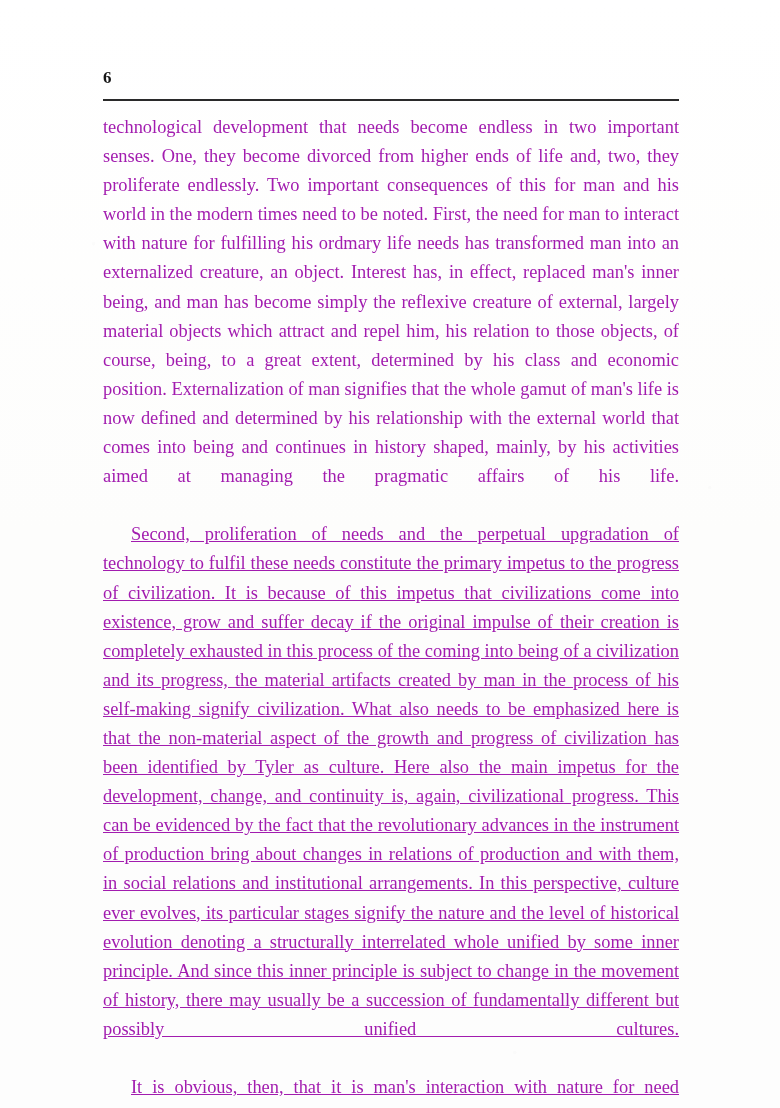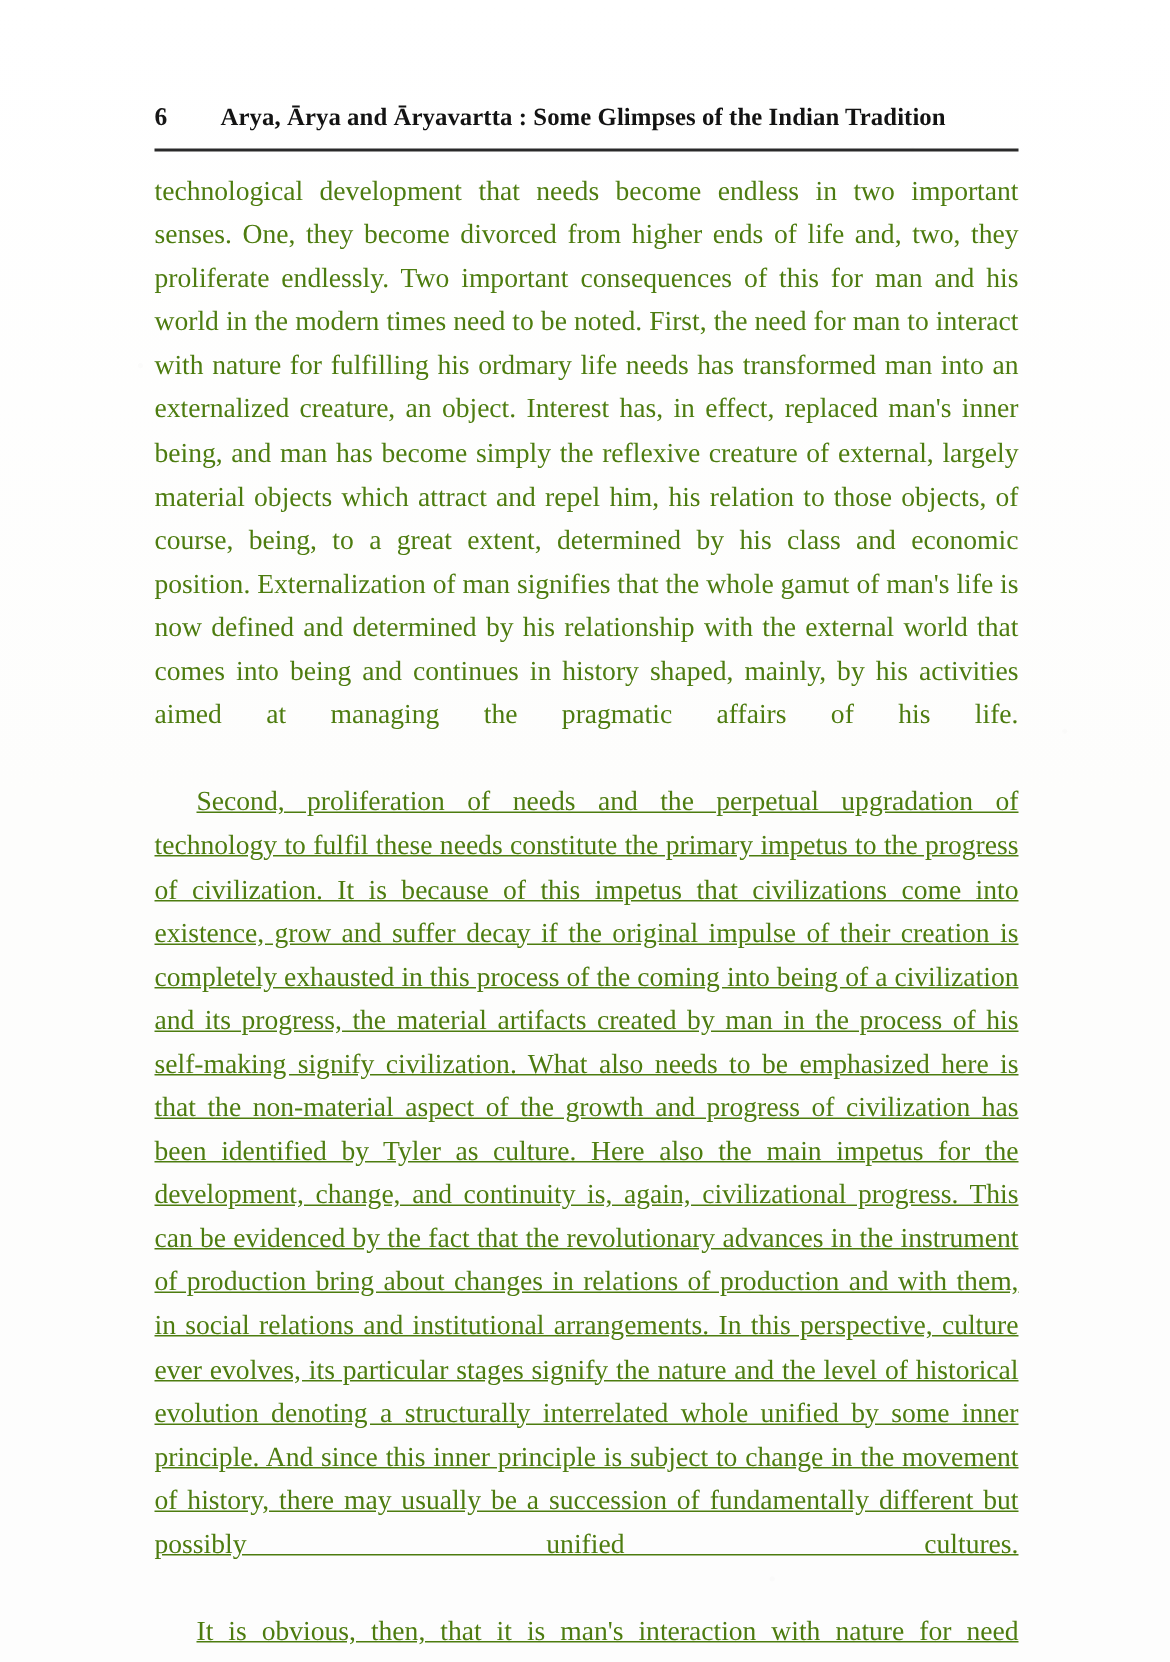--- a/index.html
+++ b/index.html
@@ -88,21 +88,21 @@
     left: 0;
     width: 576px;
   }
 
   .para {
     margin: 0;
     font-size: 18.4px;
     line-height: 29.1px;
     text-align: justify;
     text-justify: inter-word;
-    color: #4d7c0f;
+    color: #a21caf;
     -webkit-font-smoothing: antialiased;
   }
 
   .para.indent {
     text-indent: 28px;
   }
 
   
   .para::after {
     content: "";
@@ -122,21 +122,20 @@
 <body>
 
 <div class="page">
 
   <div class="paper-grain"></div>
 
   <div class="content">
 
     <div class="running-head">
       <span class="folio">6</span>
-      <span class="head-title">Arya, Ārya and Āryavartta : Some Glimpses of the Indian Tradition</span>
     </div>
 
     <div class="head-rule"></div>
 
     <div class="body-text">
         <p class="para">technological development that needs become endless in two important senses. One, they become divorced from higher ends of life and, two, they proliferate endlessly. Two important consequences of this for man and his world in the modern times need to be noted. First, the need for man to interact with nature for fulfilling his ordmary life needs has transformed man into an externalized creature, an object. Interest has, in effect, replaced man's inner being, and man has become simply the reflexive creature of external, largely material objects which attract and repel him, his relation to those objects, of course, being, to a great extent, determined by his class and economic position. Externalization of man signifies that the whole gamut of man's life is now defined and determined by his relationship with the external world that comes into being and continues in history shaped, mainly, by his activities aimed at managing the pragmatic affairs of his life.</p>
         <p class="para indent">Second, proliferation of needs and the perpetual upgradation of technology to fulfil these needs constitute the primary impetus to the progress of civilization. It is because of this impetus that civilizations come into existence, grow and suffer decay if the original impulse of their creation is completely exhausted in this process of the coming into being of a civilization and its progress, the material artifacts created by man in the process of his self-making signify civilization. What also needs to be emphasized here is that the non-material aspect of the growth and progress of civilization has been identified by Tyler as culture. Here also the main impetus for the development, change, and continuity is, again, civilizational progress. This can be evidenced by the fact that the revolutionary advances in the instrument of production bring about changes in relations of production and with them, in social relations and institutional arrangements. In this perspective, culture ever evolves, its particular stages signify the nature and the level of historical evolution denoting a structurally interrelated whole unified by some inner principle. And since this inner principle is subject to change in the movement of history, there may usually be a succession of fundamentally different but possibly unified cultures.</p>
         <p class="para indent no-stretch">It is obvious, then, that it is man's interaction with nature for need fulfiliment that imprints on culture distinct characteristics. And when</p>
       </div>
 

